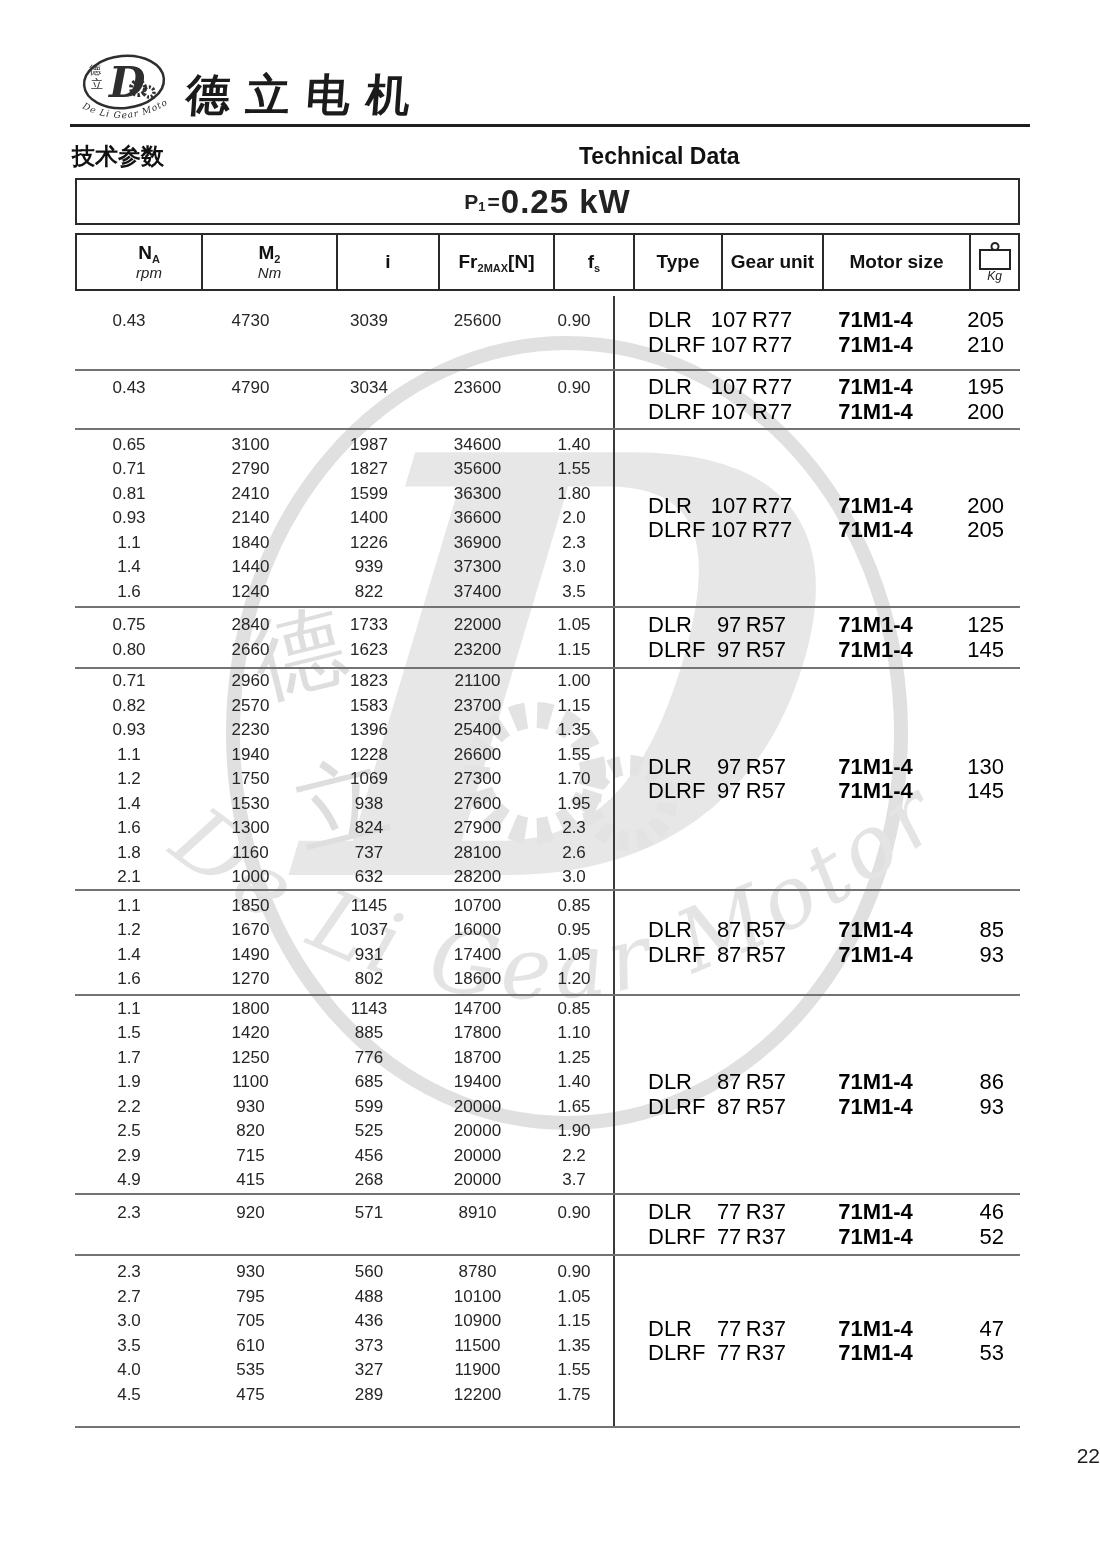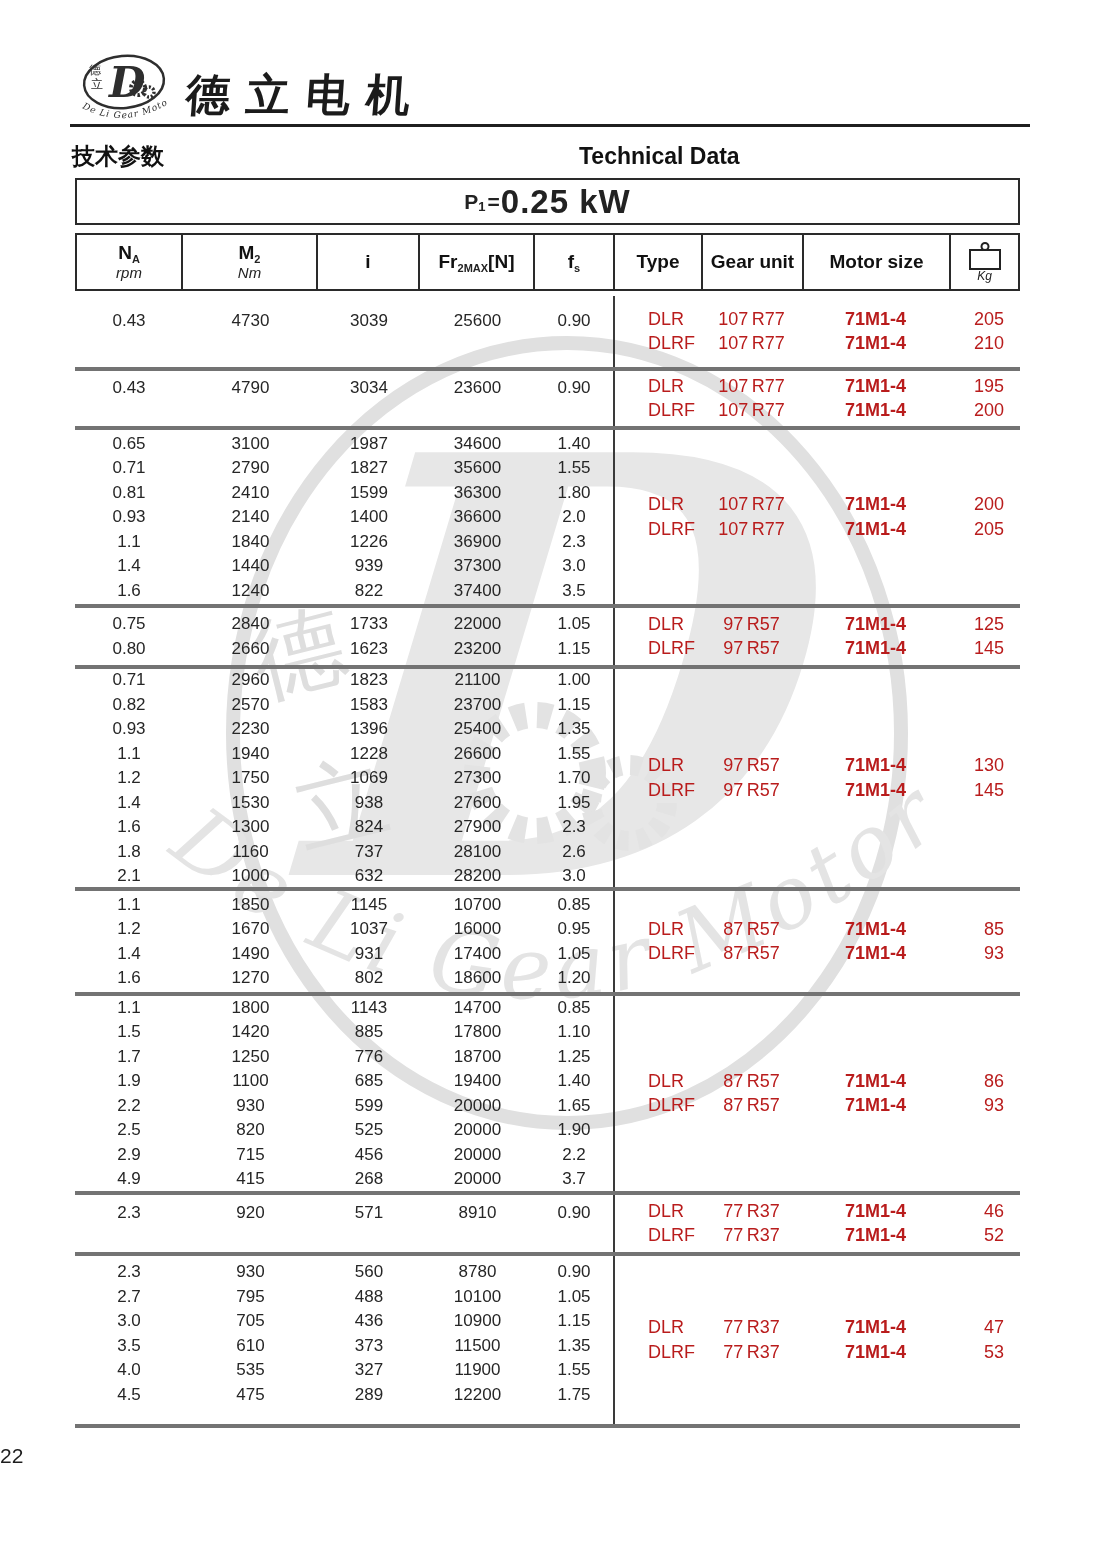--- a/index.html
+++ b/index.html
@@ -26,67 +26,67 @@
     box-sizing:border-box;display:flex;align-items:center;justify-content:center;
   }
   .power-box .psym{font-size:21px;font-weight:bold;}
   .power-box .psub{font-size:13px;font-weight:bold;position:relative;top:5px;}
   .power-box .peq{font-size:21px;font-weight:bold;margin:0 1px 0 2px;}
   .power-box .pval{font-size:33px;font-weight:bold;letter-spacing:1px;}
 
   
   .thead{
     position:absolute;left:75px;top:233px;width:945px;height:58px;border:2px solid #2a2a2a;
-    box-sizing:border-box;display:flex;
+    box-sizing:border-box;display:flex;padding-left:20px;
   }
   .thead .hcell{
     border-right:2px solid #2a2a2a;box-sizing:border-box;display:flex;flex-direction:column;
     align-items:center;justify-content:center;line-height:1.15;
   }
   .thead .hcell:last-child{border-right:none;flex:1;}
   .hc0{width:106px}.hc1{width:135px}.hc2{width:102px}.hc3{width:115px}.hc4{width:80px}
   .hc5{width:88px}.hc6{width:101px}.hc7{width:147px}
   .hmain{font-size:19px;font-weight:bold;color:#111;}
   .hsub{font-size:11px;font-weight:bold;position:relative;top:4px;}
   .hunit{font-size:15px;color:#222;font-style:italic;}
   .weight-icon{width:28px;height:17px;border:2px solid #222;position:relative;margin-top:8px;}
   .weight-icon::before{
     content:"";position:absolute;left:50%;top:-9px;transform:translateX(-50%);
     width:5px;height:5px;border:2px solid #222;border-radius:50%;background:#fff;
   }
 
   
   .tbody{position:absolute;left:75px;top:296px;width:945px;}
-  .group{display:flex;border-bottom:4px solid #737373;box-sizing:border-box;}
+  .group{display:flex;border-bottom:2px solid #737373;box-sizing:border-box;}
   .g-left{
     width:540px;box-sizing:border-box;border-right:2px solid #3a3a3a;
     display:flex;flex-direction:column;justify-content:center;
   }
   .g-right{flex:1;display:flex;flex-direction:column;justify-content:center;}
   .drow{display:flex;height:24.5px;align-items:center;flex:0 0 auto;}
   .drow .dcell{display:block;text-align:center;font-size:17px;color:#262626;}
   .drow .dcell:nth-child(1){width:108px;}
   .drow .dcell:nth-child(2){width:135px;}
   .drow .dcell:nth-child(3){width:102px;}
   .drow .dcell:nth-child(4){width:115px;}
   .drow .dcell:nth-child(5){width:78px;}
-  .vrow{display:flex;height:24.5px;align-items:center;flex:0 0 auto;font-size:18px;color:#b91c1c;}
+  .vrow{display:flex;height:24.5px;align-items:center;flex:0 0 auto;font-size:22px;color:#000000;}
   .vrow .type{width:86px;box-sizing:border-box;padding-left:33px;text-align:left;}
   .vrow .gear{width:101px;text-align:center;}
   .vrow .motor{width:147px;text-align:center;font-weight:bold;}
   .vrow .kg{width:71px;box-sizing:border-box;padding-right:16px;text-align:right;}
 
   .g1{height:75px}.g2{height:59px}.g3{height:178px}.g4{height:61px}.g5{height:222px}
   .g6{height:105px}.g7{height:199px}.g8{height:61px}.g9{height:172px}
   .g1 .g-left,.g2 .g-left,.g8 .g-left,.g9 .g-left{justify-content:flex-start;}
   .g1 .g-left{padding-top:13px}.g2 .g-left{padding-top:5px}
   .g8 .g-left{padding-top:6px}.g9 .g-left{padding-top:4px}
 
   
-  .page-num{position:absolute;left:0;top:1444px;width:1100px;text-align:left;font-size:21px;color:#1d1d1d;}
+  .page-num{position:absolute;left:0;top:1444px;width:1100px;text-align:right;font-size:21px;color:#1d1d1d;}
 
   
   .wm-serif{font-family:"DejaVu Serif", serif;font-style:italic;}
 </style>
 </head>
 <body>
 
 <div class="layer" id="watermark">
   <svg width="890" height="810" viewBox="0 0 890 810" style="position:absolute;left:135px;top:325px;">
     <ellipse cx="432" cy="408" rx="334" ry="390" fill="none" stroke="#e0e0e0" stroke-width="14"></ellipse>

